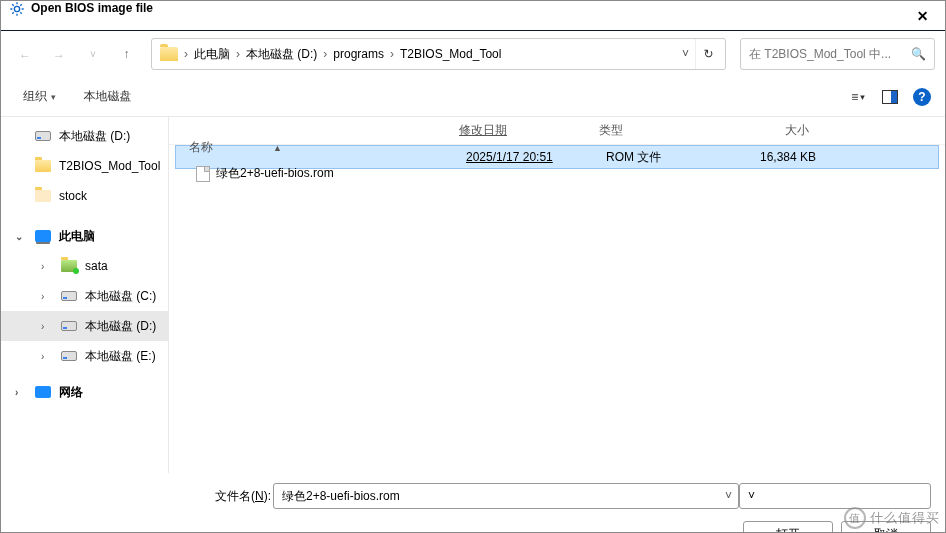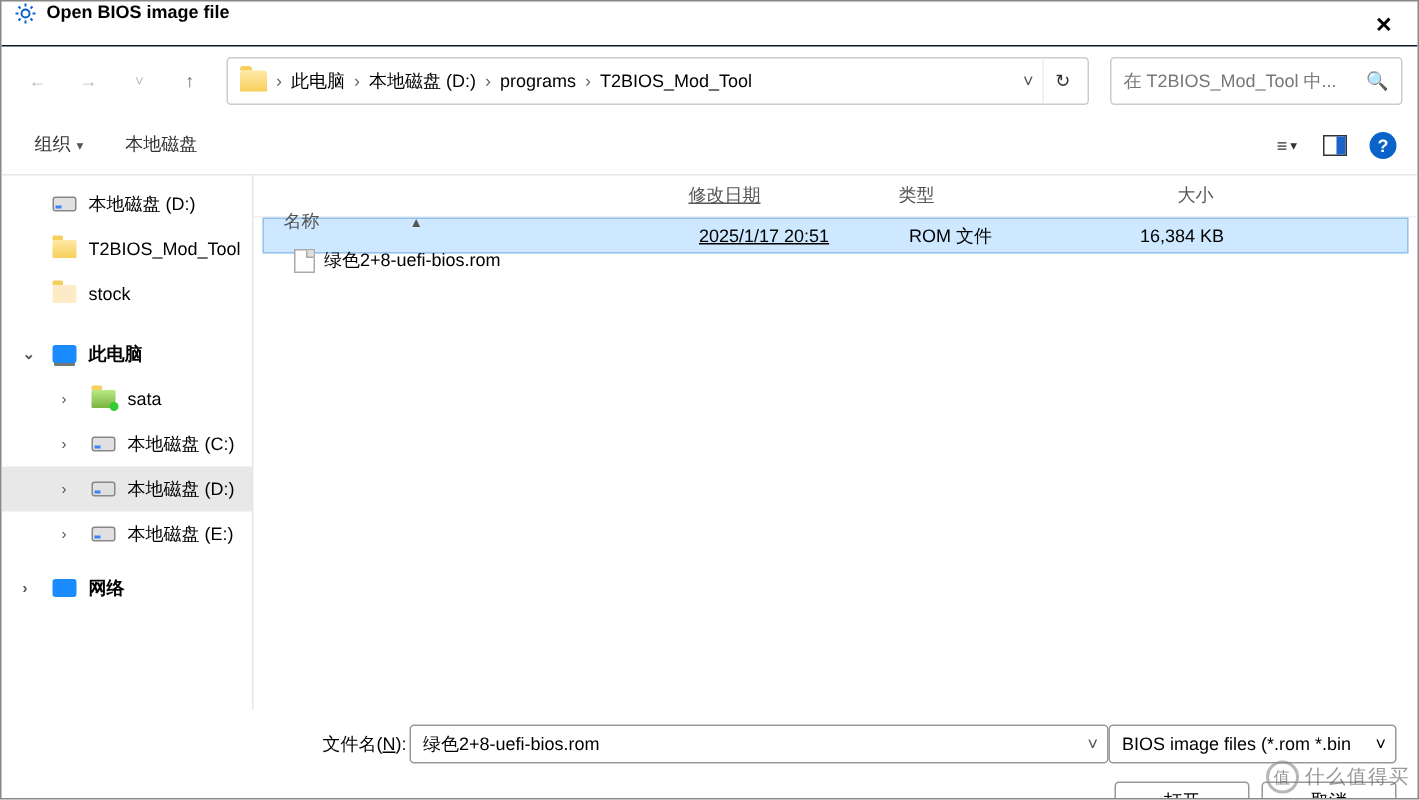--- a/index.html
+++ b/index.html
@@ -202,21 +202,20 @@
 </div>
 
 <div class="footer">
   <div class="fn-row">
     <div class="fn-label"><span>文件名(</span><u>N</u><span>):</span></div>
     <div class="fn-input">
         <span class="val">绿色2+8-uefi-bios.rom</span>
         <span class="dd">˅</span>
       </div>
     <div class="filter">
-        <span class="txt">BIOS image files (*.rom *.bin</span>
         <span class="dd">˅</span>
       </div>
   </div>
   <div class="btn-row">
     <div class="btn">打开</div>
     <div class="btn">取消</div>
   </div>
 </div>
 
 <div class="watermark">

